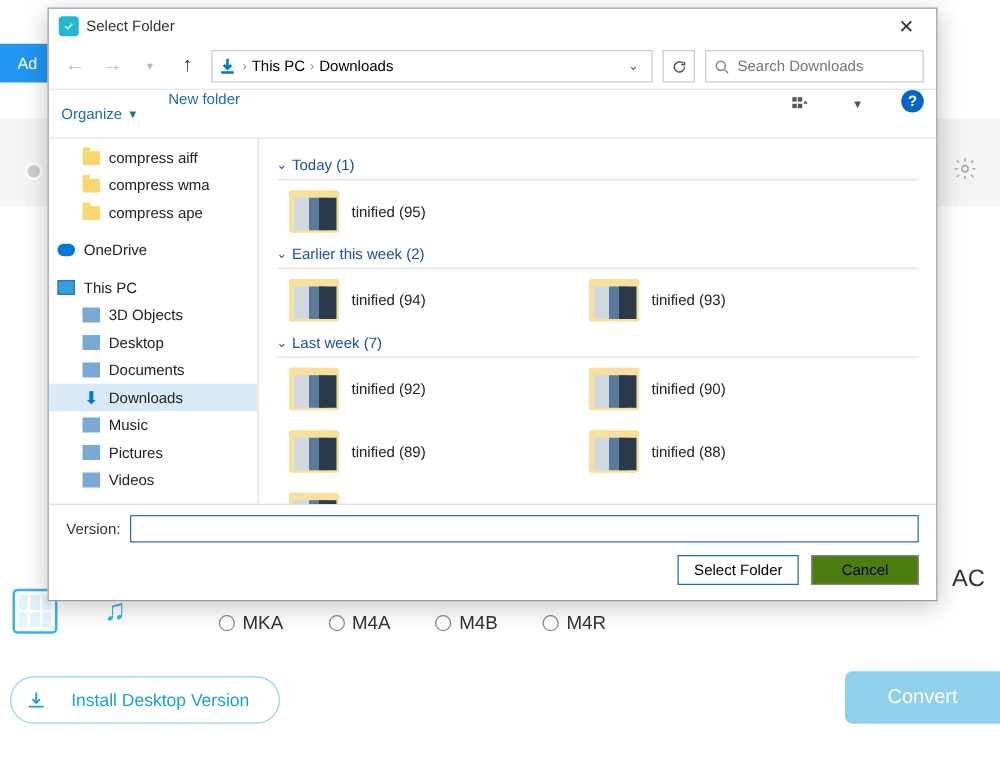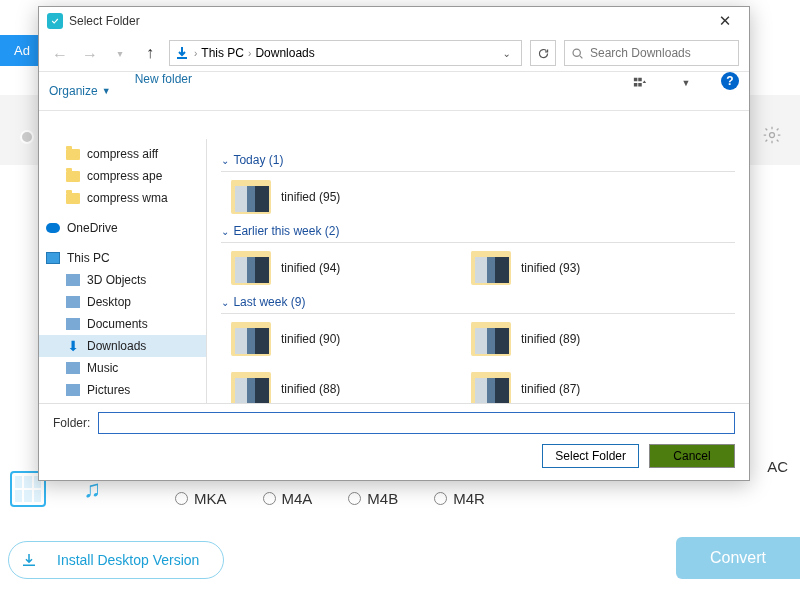--- a/index.html
+++ b/index.html
@@ -13,21 +13,21 @@
 .bg-circle { position: absolute; top: 130px; left: 20px; width: 14px; height: 14px; border-radius: 50%; background: #cfcfcf; border: 2px solid #fff; }
 .bg-icons { position: absolute; bottom: 100px; left: 10px; display: flex; gap: 28px; align-items: center; }
 .bg-video-icon { width: 36px; height: 36px; border: 2px solid #34b4ef; border-radius: 4px; display: grid; grid-template: 1fr 1fr / 1fr 1fr 1fr; gap: 2px; padding: 3px; }
 .bg-video-icon span { background: #34b4ef; opacity: 0.15; }
 .bg-music-icon { width: 36px; height: 36px; color: #34b4ef; display: flex; align-items: center; justify-content: center; font-size: 24px; }
 
 .bg-formats { position: absolute; bottom: 100px; left: 175px; display: flex; gap: 36px; align-items: center; font-size: 15px; color: #333; }
 .bg-format { display: flex; align-items: center; gap: 6px; }
 .bg-radio { width: 13px; height: 13px; border: 1.5px solid #888; border-radius: 50%; }
 
-.bg-ac { position: absolute; bottom: 132px; right: 12px; font-size: 15px; color: #333; }
+.bg-ac { position: absolute; bottom: 132px; right: 12px; font-size: 19px; color: #333; }
 
 .bg-install { position: absolute; bottom: 28px; left: 8px; display: flex; align-items: center; gap: 18px; border: 1.5px solid #8fd4ef; border-radius: 20px; padding: 8px 24px 8px 10px; color: #1a9fd6; font-size: 14px; }
 .bg-install .dl { width: 20px; height: 20px; display: flex; align-items: center; justify-content: center; }
 
 .bg-convert { position: absolute; bottom: 28px; right: 0; background: #7ec8e8; color: #fff; padding: 12px 34px; border-radius: 6px 0 0 6px; font-size: 16px; opacity: 0.85; }
 
 
 .dialog { position: absolute; top: 6px; left: 38px; width: 712px; height: 475px; background: #fff; border: 1px solid #999; box-shadow: 0 4px 20px rgba(0,0,0,.25); display: flex; flex-direction: column; }
 
 
@@ -51,21 +51,21 @@
 
 
 .toolrow { height: 40px; border-top: 1px solid #e4e4e4; border-bottom: 1px solid #e4e4e4; display: flex; padding: 0 10px; gap: 24px; }
 .toolrow .organize { color: #1a6fa5; font-size: 12px; display: flex; align-items: center; gap: 4px; }
 .toolrow .newfolder { color: #1a6fa5; font-size: 12px; }
 .toolrow .spacer { flex: 1; }
 .toolrow .viewbtn, .toolrow .help { width: 22px; height: 22px; display: flex; align-items: center; justify-content: center; }
 .toolrow .help { width: 18px; height: 18px; border-radius: 50%; background: #0066cc; color: #fff; font-size: 12px; font-weight: bold; }
 
 
-.main { flex: 1; display: flex; overflow: hidden; margin-top: 28px; }
+.main { flex: 1; display: flex; overflow: hidden; }
 .tree { width: 168px; border-right: 1px solid #e0e0e0; padding: 4px 0; overflow-y: auto; position: relative; }
 .tree::-webkit-scrollbar { width: 16px; }
 .tree::-webkit-scrollbar-track { background: #f0f0f0; }
 .tree::-webkit-scrollbar-thumb { background: #c0c0c0; }
 .tree-item { display: flex; align-items: center; gap: 6px; height: 22px; padding: 0 6px; font-size: 12px; color: #222; cursor: default; }
 .tree-item.sel { background: #d9eaf7; }
 .tree-item .indent { width: 14px; }
 .tree-item .icon { width: 16px; height: 16px; display: flex; align-items: center; justify-content: center; flex-shrink: 0; }
 .folder-y { width: 14px; height: 11px; background: #f7d66e; border-radius: 1px; position: relative; }
 .folder-y::before { content: ""; position: absolute; top: -3px; left: 0; width: 6px; height: 3px; background: #f7d66e; border-radius: 1px 1px 0 0; }
@@ -227,28 +227,28 @@
           <span class="icon">
             <div class="folder-y"></div>
           </span>
           <span>compress aiff</span>
         </div>
         <div class="tree-item">
           <span class="indent"></span>
           <span class="icon">
             <div class="folder-y"></div>
           </span>
+          <span>compress wma</span>
+        </div>
+        <div class="tree-item">
+          <span class="indent"></span>
+          <span class="icon">
+            <div class="folder-y"></div>
+          </span>
           <span>compress ape</span>
-        </div>
-        <div class="tree-item">
-          <span class="indent"></span>
-          <span class="icon">
-            <div class="folder-y"></div>
-          </span>
-          <span>compress wma</span>
         </div>
         <div class="tree-item" style="margin-top: 8px; align-items: center;">
           <span class="icon">
             <div class="onedrive-i"></div>
           </span>
           <span>OneDrive</span>
         </div>
         <div class="tree-item" style="margin-top: 8px;">
           <span class="icon">
             <div class="pc-i"></div>
@@ -339,30 +339,38 @@
             <div class="folder-thumb">
               <div class="th a"></div>
               <div class="th b"></div>
               <div class="th c"></div>
             </div>
             <div class="label">tinified (93)</div>
           </div>
         </div>
         <div class="group-h">
           <span class="chev">⌄</span>
-          <span>Last week (9)</span>
+          <span>Last week (7)</span>
         </div>
         <div class="group-line"></div>
         <div class="items-row">
           <div class="folder-item">
             <div class="folder-thumb">
               <div class="th a"></div>
               <div class="th b"></div>
               <div class="th c"></div>
             </div>
+            <div class="label">tinified (92)</div>
+          </div>
+          <div class="folder-item">
+            <div class="folder-thumb">
+              <div class="th a"></div>
+              <div class="th b"></div>
+              <div class="th c"></div>
+            </div>
             <div class="label">tinified (90)</div>
           </div>
           <div class="folder-item">
             <div class="folder-thumb">
               <div class="th a"></div>
               <div class="th b"></div>
               <div class="th c"></div>
             </div>
             <div class="label">tinified (89)</div>
           </div>
@@ -381,21 +389,21 @@
               <div class="th c"></div>
             </div>
             <div class="label">tinified (87)</div>
           </div>
         </div>
       </div>
   </div>
 
   <div class="bottom">
     <div class="folder-input-row">
-      <label>Folder:</label>
+      <label>Version:</label>
       <input value="" style="">
     </div>
     <div class="btn-row">
       <div class="btn primary">Select Folder</div>
       <div class="btn">Cancel</div>
     </div>
   </div>
 
 </div>
 

